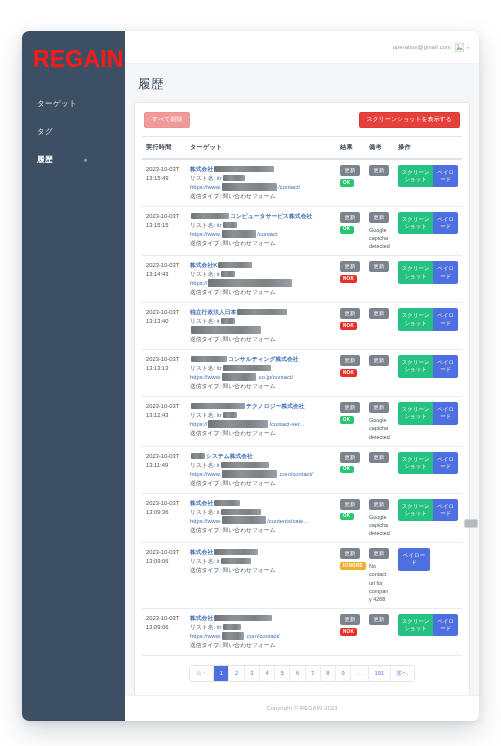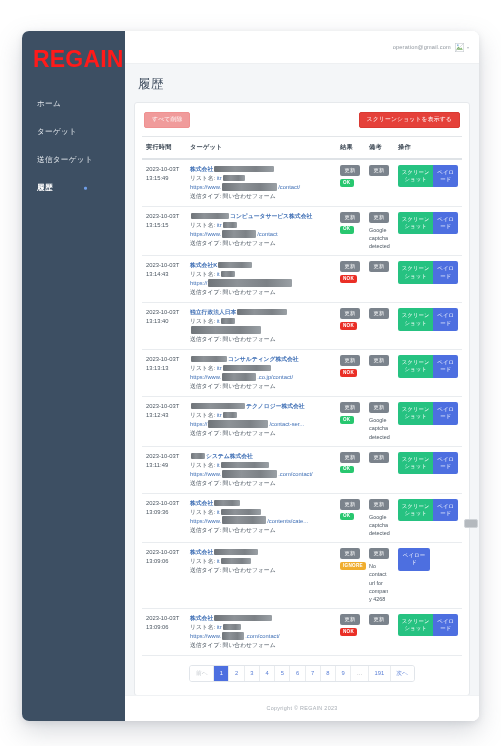--- a/index.html
+++ b/index.html
@@ -331,27 +331,24 @@
 </style>
 </head>
 <body>
 
 <div class="page-frame">
 
   <aside class="sidebar">
     <div class="brand">REGAIN</div>
     <nav class="nav">
       <div class="nav-item">
-        <span>ホーム</span>
-      </div>
-      <div class="nav-item">
         <span>ターゲット</span>
       </div>
       <div class="nav-item">
-        <span>送信ターゲット</span>
+        <span>タグ</span>
       </div>
       <div class="nav-item active">
         <span>履歴</span>
         <span class="dot"></span>
       </div>
     </nav>
   </aside>
 
   <section class="main">
 

